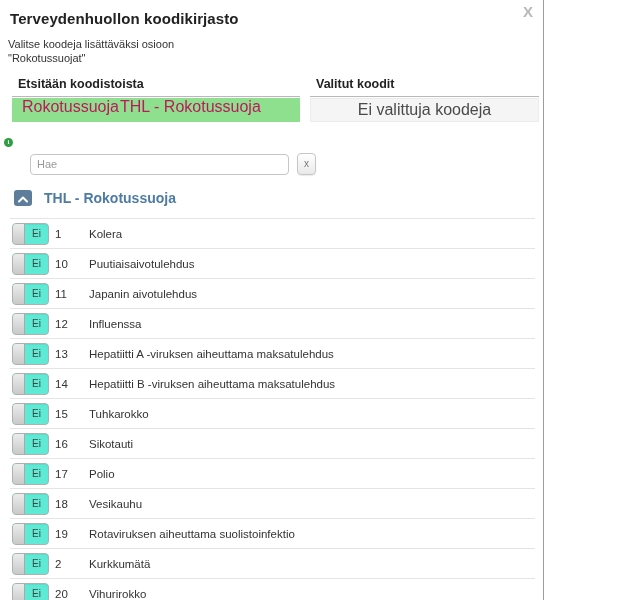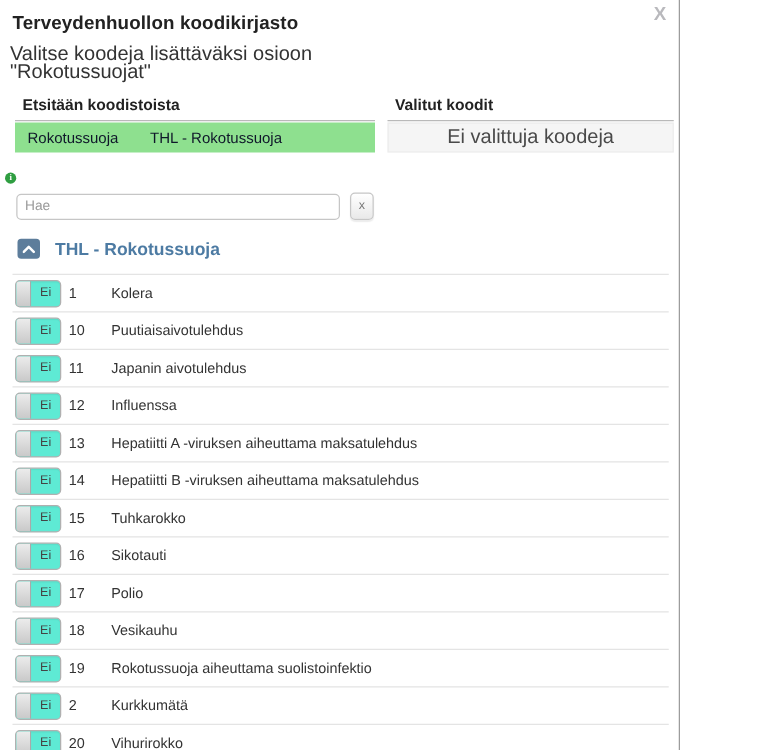--- a/index.html
+++ b/index.html
@@ -7,47 +7,47 @@
   .dialog {
     position:relative; width:544px; height:600px; background:#fff;
     border-right:1px solid #9c9c9c; overflow:hidden;
   }
   .dlg-header { position:relative; padding:10px 14px 0 10px; }
   .dlg-title { font-size:15px; font-weight:bold; color:#222; letter-spacing:.1px; }
   .close-x {
     position:absolute; top:4px; right:10px; font-size:15px; font-weight:bold;
     color:#b9b9bd; cursor:pointer; line-height:16px;
   }
-  .dlg-sub { padding:10px 14px 0 8px; font-size:16px; color:#333; line-height:14px; }
+  .dlg-sub { padding:10px 14px 0 8px; font-size:11px; color:#333; line-height:14px; }
 
   .columns { display:flex; margin:12px 4px 0 12px; }
   .col-left { width:288px; margin-right:10px; }
   .col-right { flex:1; margin-right:0; }
   .col-header {
     font-size:12.5px; font-weight:bold; color:#222;
     padding:0 0 5px 6px; border-bottom:1px solid #b9b9b9;
   }
   .codeset-row {
-    margin-top:1px; height:24px; display:flex; align-items:center;
-    font-size:12px; color:#0f172a;
+    margin-top:1px; height:24px; display:flex; 
+    font-size:16px; color:#be185d;
   }
   .codeset-row .cs-name { width:108px; padding-left:10px; }
   .empty-box {
     margin-top:1px; height:24px; background:#f5f5f5; border:1px solid #ececec;
     display:flex; align-items:center; justify-content:center;
     font-size:16px; color:#4a4a4a;
   }
 
   .info-icon {
     display:inline-block; margin:16px 0 0 4px;
     width:9px; height:9px; border-radius:50%; background:#2f9e41;
     color:#fff; font-size:7px; font-weight:bold; text-align:center; line-height:9px;
     font-family:"Liberation Serif","DejaVu Serif",serif;
   }
-  .search-row { display:flex; align-items:center; margin:5px 0 0 13px; }
+  .search-row { display:flex; align-items:center; margin:5px 0 0 30px; }
   .search-input {
     width:259px; height:21px; border:1px solid #c6c6c6; border-radius:4px;
     padding:0 6px; font-size:11px; color:#333; outline:none;
     font-family:"Liberation Sans","DejaVu Sans",sans-serif;
   }
   .search-input::placeholder { color:#9a9a9a; }
   .clear-btn {
     margin-left:8px; width:19px; height:22px; border:1px solid #c6c6c6; border-radius:4px;
     background:linear-gradient(#ffffff,#e9e9e9); color:#777; font-size:10px;
     line-height:20px; text-align:center; cursor:pointer; box-shadow:0 1px 1px rgba(0,0,0,.08);
@@ -217,21 +217,21 @@
     <span class="code-num">18</span>
     <span class="code-name">Vesikauhu</span>
   </div>
 
   <div class="code-row">
     <div class="toggle">
       <div class="toggle-handle"></div>
       <div class="toggle-label">Ei</div>
     </div>
     <span class="code-num">19</span>
-    <span class="code-name">Rokotussuoja aiheuttama suolistoinfektio</span>
+    <span class="code-name">Rotaviruksen aiheuttama suolistoinfektio</span>
   </div>
 
   <div class="code-row">
     <div class="toggle">
       <div class="toggle-handle"></div>
       <div class="toggle-label">Ei</div>
     </div>
     <span class="code-num">2</span>
     <span class="code-name">Kurkkumätä</span>
   </div>

